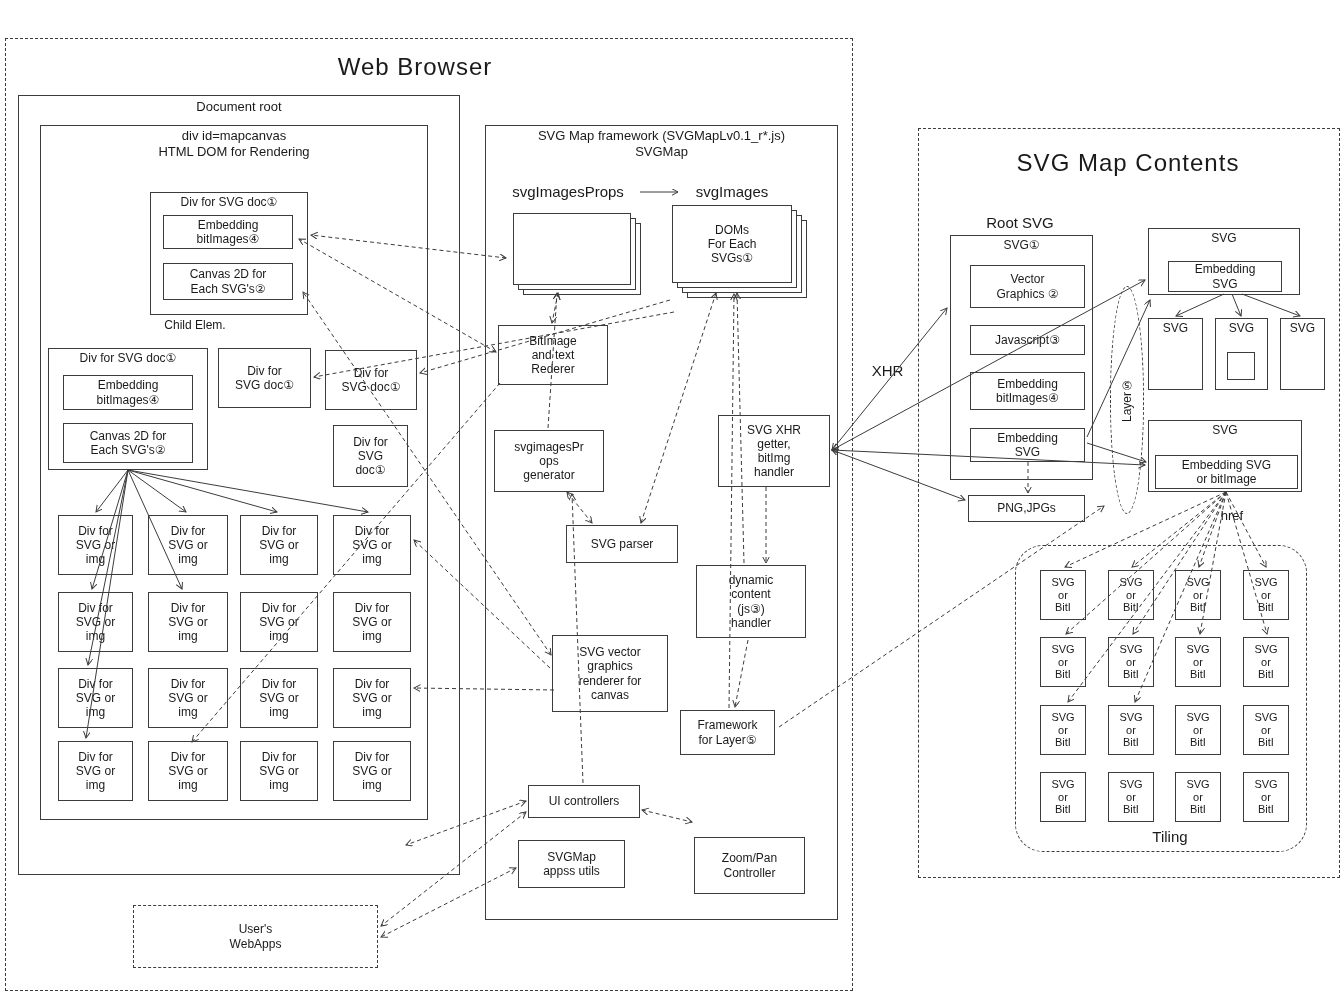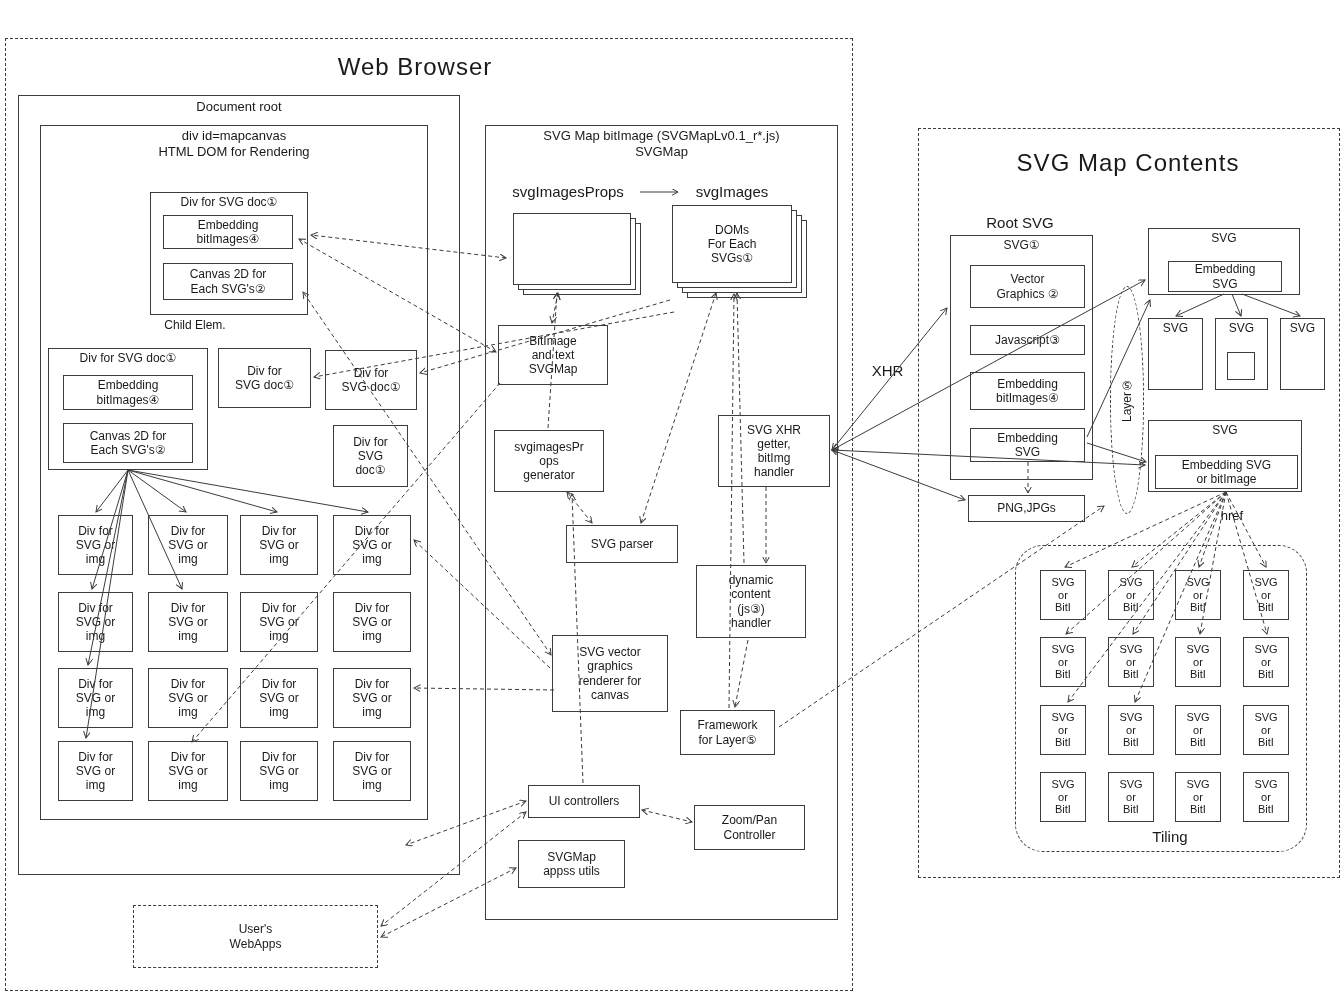--- a/index.html
+++ b/index.html
@@ -61,21 +61,21 @@
   <div class="bx ctr" style="left:218px;top:348px;width:93px;height:60px">Div for
 SVG doc①</div>
   <div class="bx ctr" style="left:325px;top:350px;width:92px;height:60px">Div for
 SVG doc①</div>
   <div class="bx ctr" style="left:333px;top:425px;width:75px;height:62px">Div for
 SVG
 doc①</div>
 
 
   <div class="bx" style="left:485px;top:125px;width:353px;height:795px"></div>
-  <div class="t sm13" style="left:490px;top:128px;width:343px;height:34px">SVG Map bitImage (SVGMapLv0.1_r*.js)
+  <div class="t sm13" style="left:490px;top:128px;width:343px;height:34px">SVG Map framework (SVGMapLv0.1_r*.js)
 SVGMap</div>
 
   <div class="t med" style="left:498px;top:183px;width:140px;height:20px">svgImagesProps</div>
   <div class="t med" style="left:686px;top:183px;width:92px;height:20px">svgImages</div>
 
   <div class="stack stack-props" style="left:508px;top:208px;width:133px;height:87px">
     <div class="sl" style="left:15px;top:15px"></div>
     <div class="sl" style="left:10px;top:10px"></div>
     <div class="sl" style="left:5px;top:5px"></div>
   </div>
@@ -84,41 +84,41 @@
     <div class="sl" style="left:15px;top:15px"></div>
     <div class="sl" style="left:10px;top:10px"></div>
     <div class="sl" style="left:5px;top:5px"></div>
     <div class="bx ctr sf">DOMs
 For Each
 SVGs①</div>
   </div>
 
   <div class="bx ctr" style="left:498px;top:325px;width:110px;height:60px">BitImage
 and text
-SVGMap</div>
+Rederer</div>
   <div class="bx ctr" style="left:494px;top:430px;width:110px;height:62px">svgimagesPr
 ops
 generator</div>
   <div class="bx ctr" style="left:718px;top:415px;width:112px;height:72px">SVG XHR
 getter,
 bitImg
 handler</div>
   <div class="bx ctr" style="left:566px;top:525px;width:112px;height:38px">SVG parser</div>
   <div class="bx ctr" style="left:696px;top:565px;width:110px;height:73px">dynamic
 content
 (js③)
 handler</div>
   <div class="bx ctr" style="left:552px;top:635px;width:116px;height:77px">SVG vector
 graphics
 renderer for
 canvas</div>
   <div class="bx ctr" style="left:680px;top:710px;width:95px;height:45px">Framework
 for Layer⑤</div>
   <div class="bx ctr" style="left:528px;top:785px;width:112px;height:33px">UI controllers</div>
-  <div class="bx ctr" style="left:694px;top:805px;width:111px;height:45px">Zoom/Pan
+  <div class="bx ctr" style="left:694px;top:837px;width:111px;height:57px">Zoom/Pan
 Controller</div>
   <div class="bx ctr" style="left:518px;top:840px;width:107px;height:48px">SVGMap
 appss utils</div>
 
   <div class="bx dash ctr" style="left:133px;top:905px;width:245px;height:63px">User's
 WebApps</div>
 
   <div class="bx dash" style="left:918px;top:128px;width:422px;height:750px"></div>
   <div class="t big" style="left:958px;top:148px;width:340px;height:40px">SVG Map Contents</div>
 

